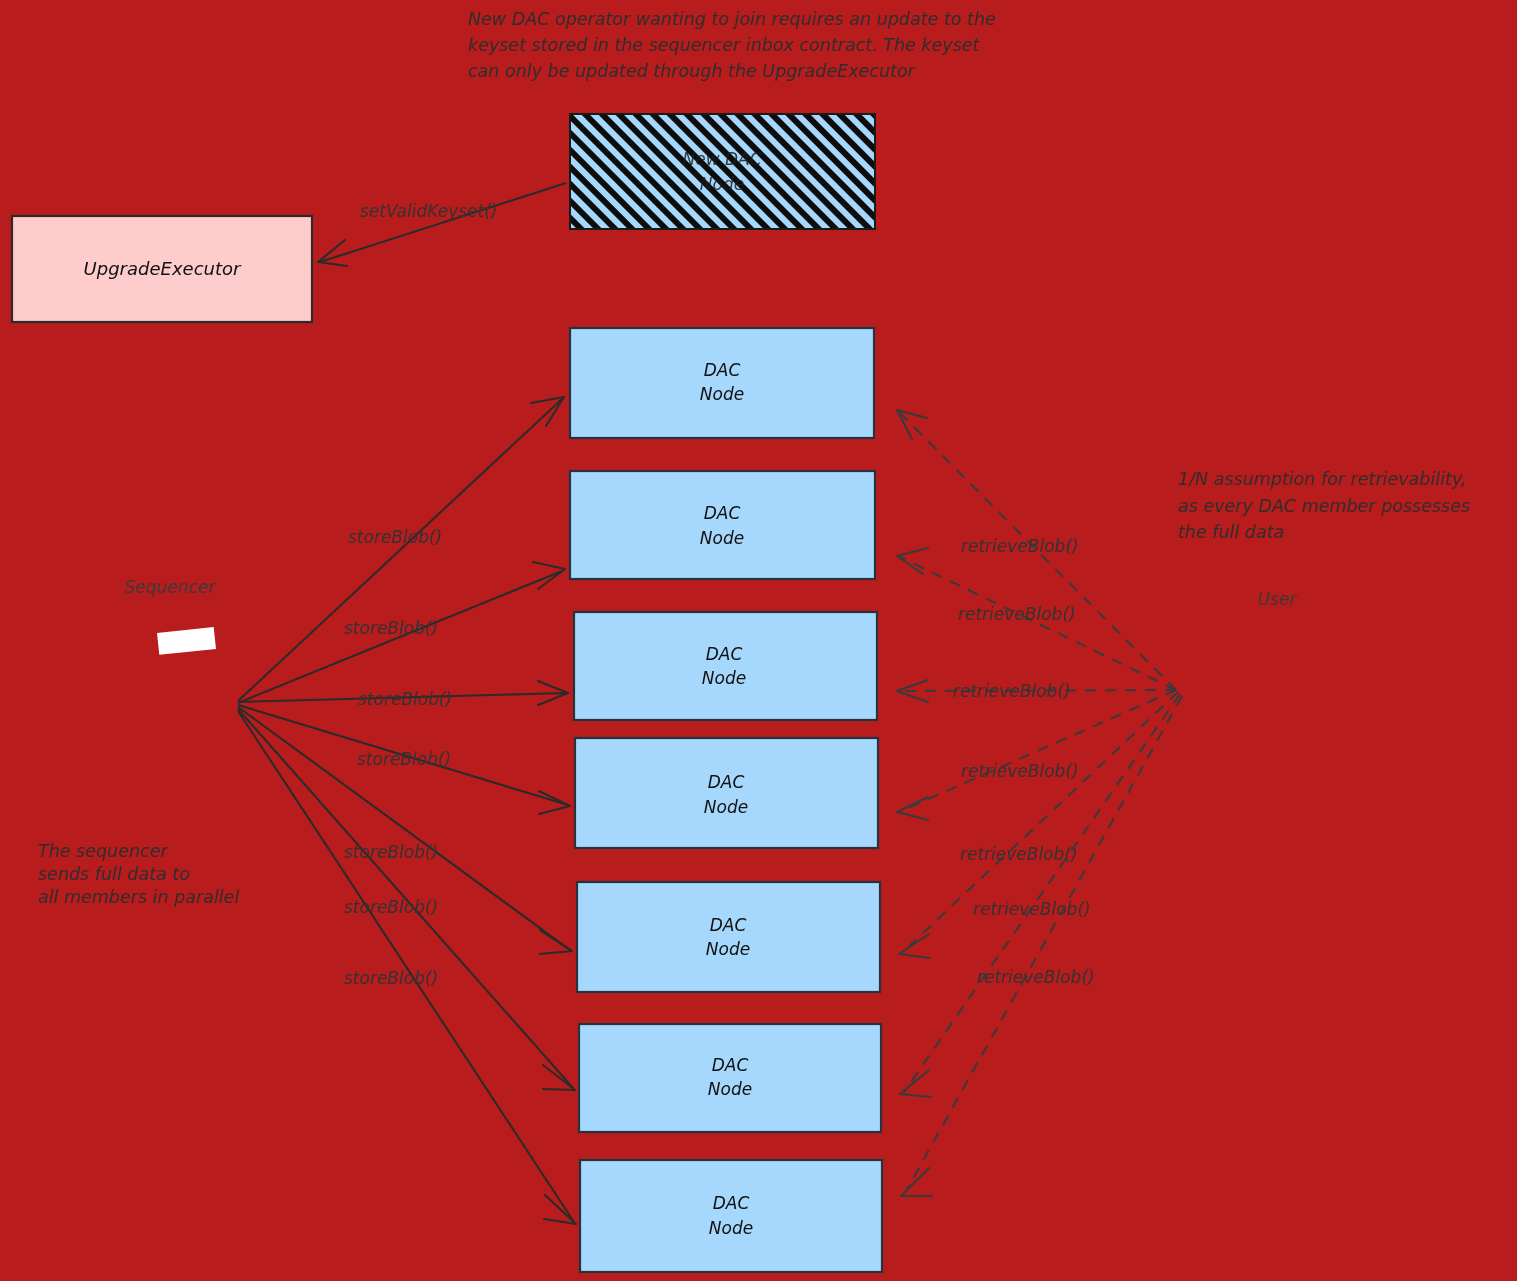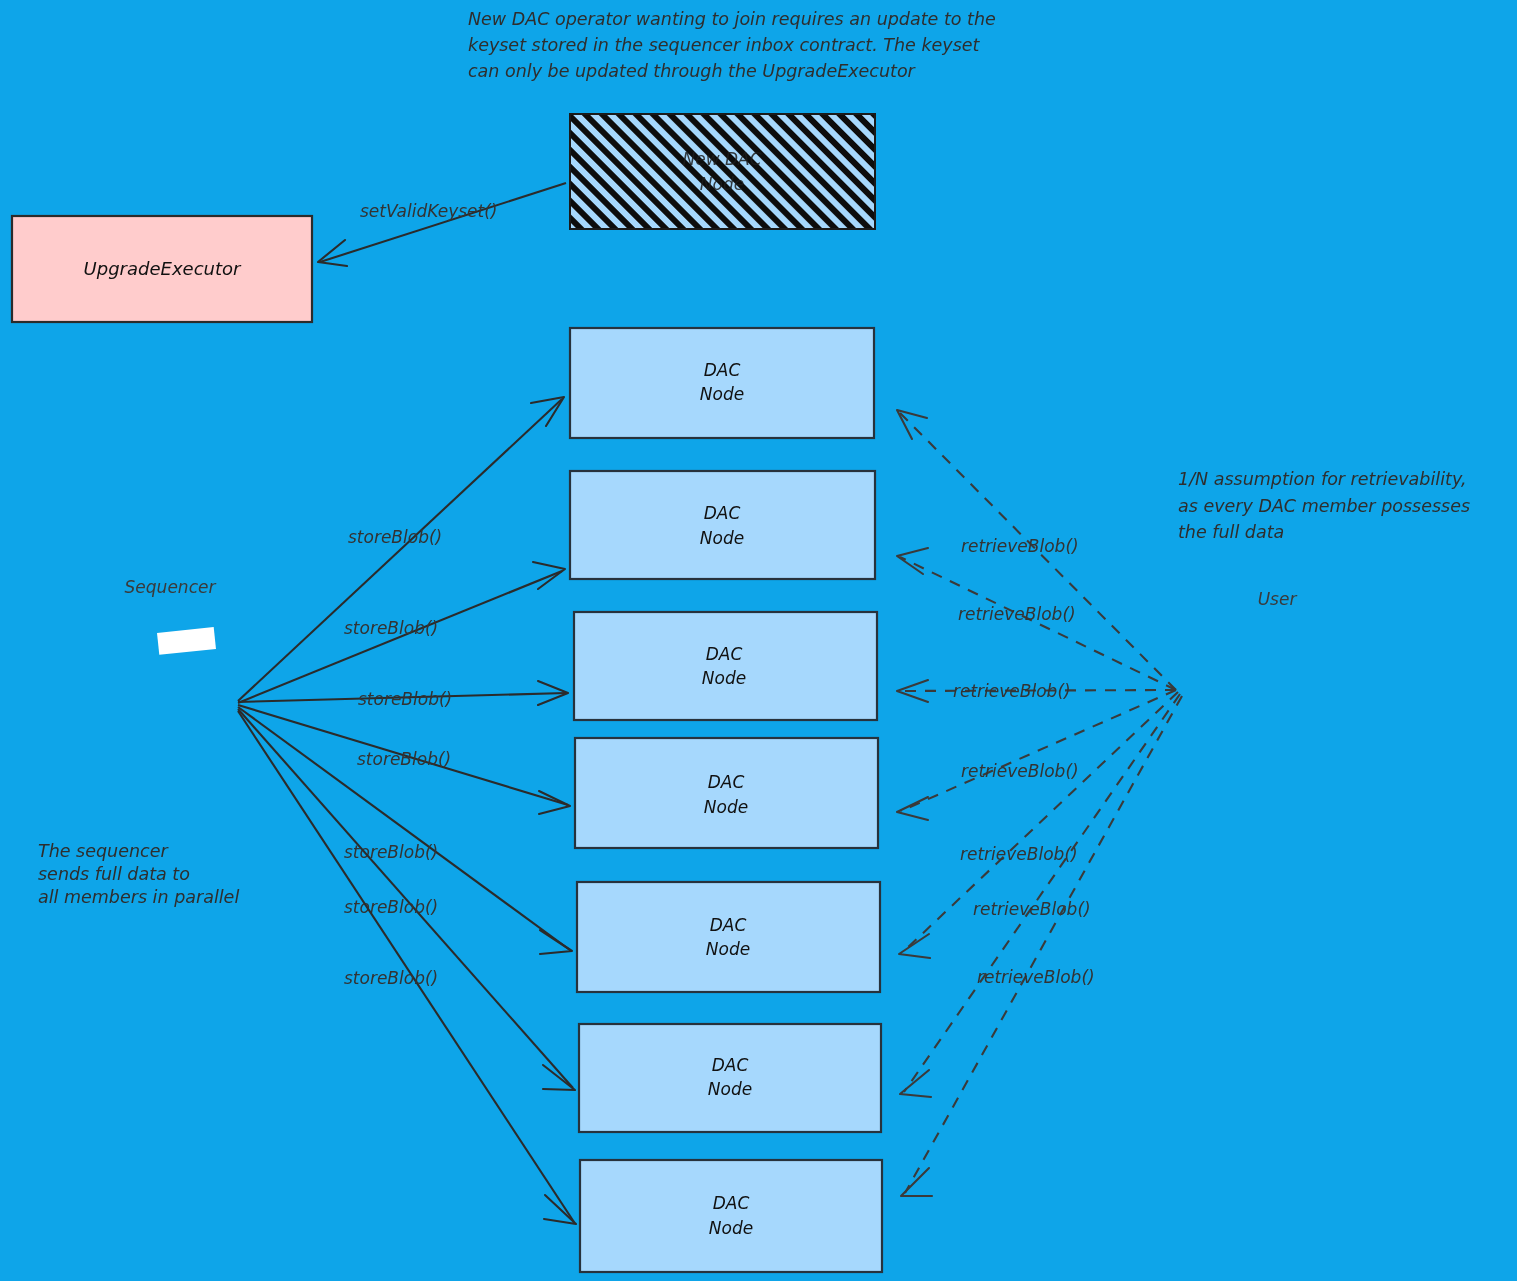--- a/index.html
+++ b/index.html
@@ -11,21 +11,21 @@
   body {
     width: 1517px;
     height: 1281px;
     overflow: hidden;
     font-family: "DejaVu Sans", sans-serif;
   }
   #stage {
     position: relative;
     width: 1517px;
     height: 1281px;
-    background: #0ea5e9;
+    background: #b91c1c;
   }
   #diagram-svg {
     position: absolute;
     left: 0;
     top: 0;
     width: 1517px;
     height: 1281px;
   }
   .hand-text {
     font-family: "DejaVu Sans", sans-serif;

